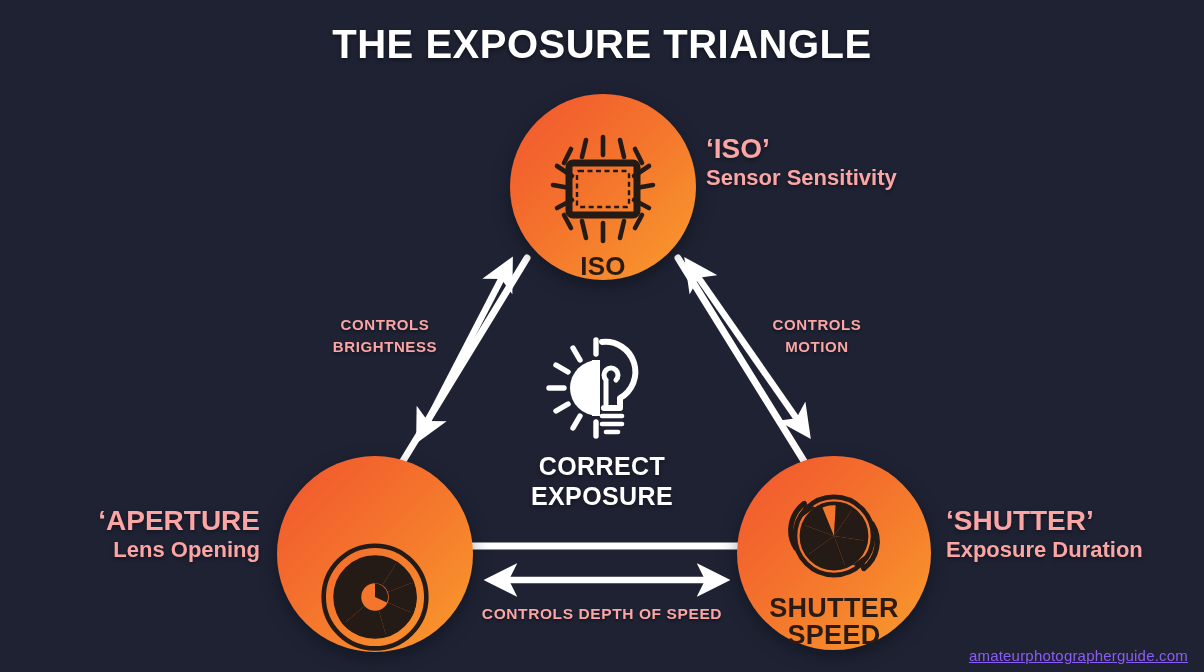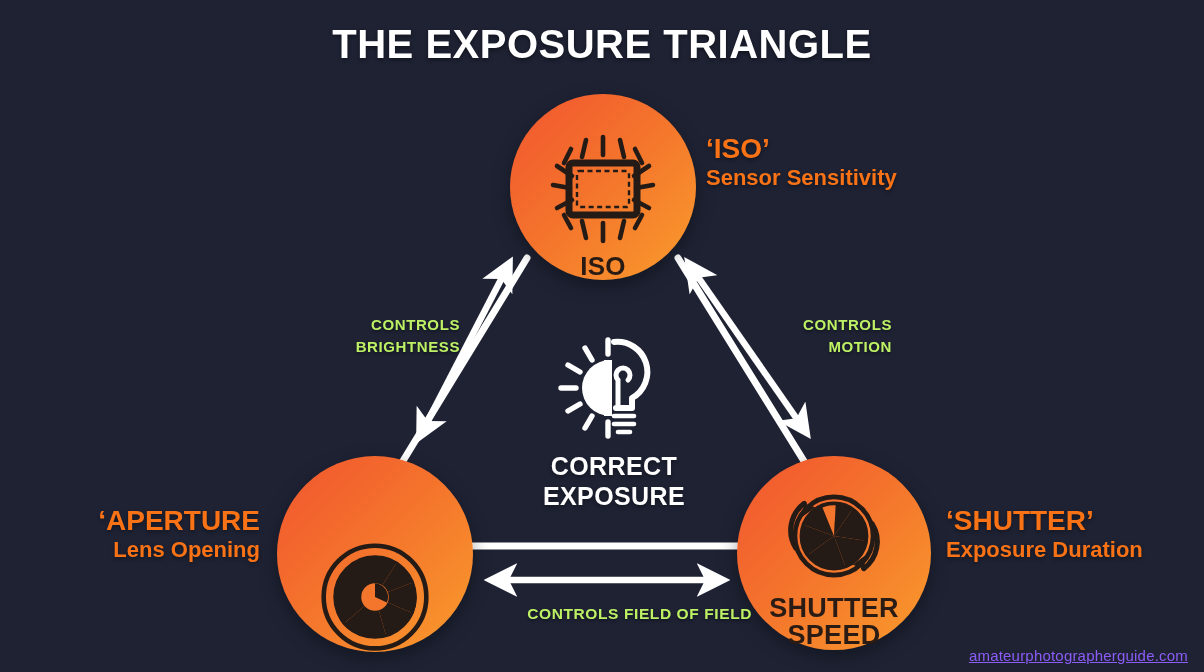--- a/index.html
+++ b/index.html
@@ -90,21 +90,21 @@
     line-height: 1.02;
     letter-spacing: 0.3px;
   }
   .node-iso .node-label { font-size: 26px; margin-top: 4px; }
   .node-aperture .node-label { font-size: 27px; margin-top: 8px; }
   .node-shutter .node-label { font-size: 27px; margin-top: 6px; }
 
   
   .caption {
     position: absolute;
-    color: #f97316;
+    color: #fca5a5;
     text-shadow: 0 2px 4px rgba(0,0,0,0.4);
   }
   .caption .cap-title {
     font-size: 28px;
     font-weight: 700;
     line-height: 1.1;
     white-space: nowrap;
   }
   .caption .cap-sub {
     font-size: 22px;
@@ -126,26 +126,26 @@
   .cap-aperture .cap-sub { text-align: right; }
   .cap-shutter {
     left: 946px;
     top: 506px;
     text-align: left;
   }
 
   
   .edge-label {
     position: absolute;
-    color: #bef264;
+    color: #fca5a5;
     font-size: 15px;
     font-weight: 700;
     letter-spacing: 0.6px;
     line-height: 1.45;
-    text-align: right;
+    text-align: center;
     text-shadow: 0 2px 3px rgba(0,0,0,0.4);
     white-space: nowrap;
   }
   .edge-left {
     left: 310px;
     top: 314px;
     width: 150px;
   }
   .edge-right {
     left: 742px;
@@ -155,21 +155,21 @@
   .edge-bottom {
     left: 452px;
     top: 603px;
     width: 300px;
     font-size: 15.5px;
   }
 
   
   .center-block {
     position: absolute;
-    left: 494px;
+    left: 482px;
     top: 336px;
     width: 240px;
     display: flex;
     flex-direction: column;
     align-items: center;
   }
   .center-title {
     margin-top: 10px;
     color: #ffffff;
     font-size: 25px;
@@ -336,21 +336,21 @@
     <span>CONTROLS</span><br>
     <span>BRIGHTNESS</span>
   </div>
 
   <div class="edge-label edge-right">
     <span>CONTROLS</span><br>
     <span>MOTION</span>
   </div>
 
   <div class="edge-label edge-bottom">
-    <span>CONTROLS FIELD OF FIELD</span>
+    <span>CONTROLS DEPTH OF SPEED</span>
   </div>
 
   <div class="center-block">
     <svg width="124" height="106" viewBox="0 0 124 106" aria-hidden="true">
 
       <g stroke="#ffffff" stroke-width="5.4" stroke-linecap="round" fill="none">
         <line x1="56" y1="4" x2="56" y2="18"></line>
         <line x1="33" y1="12" x2="40" y2="24"></line>
         <line x1="16" y1="29" x2="28" y2="36"></line>
         <line x1="9" y1="52" x2="24" y2="52"></line>

